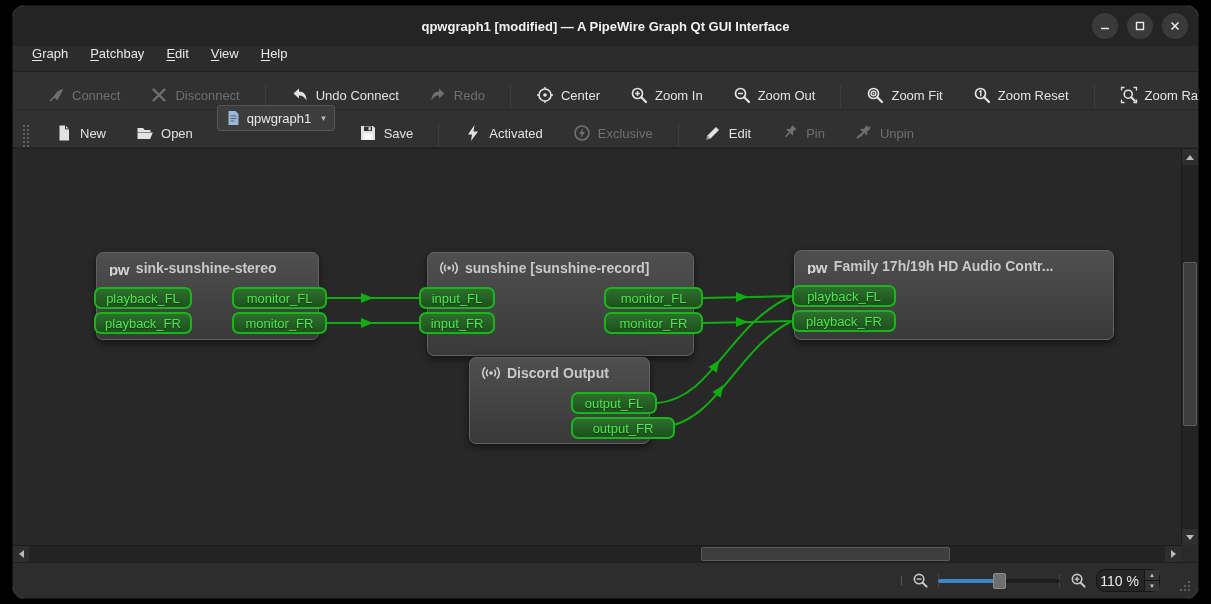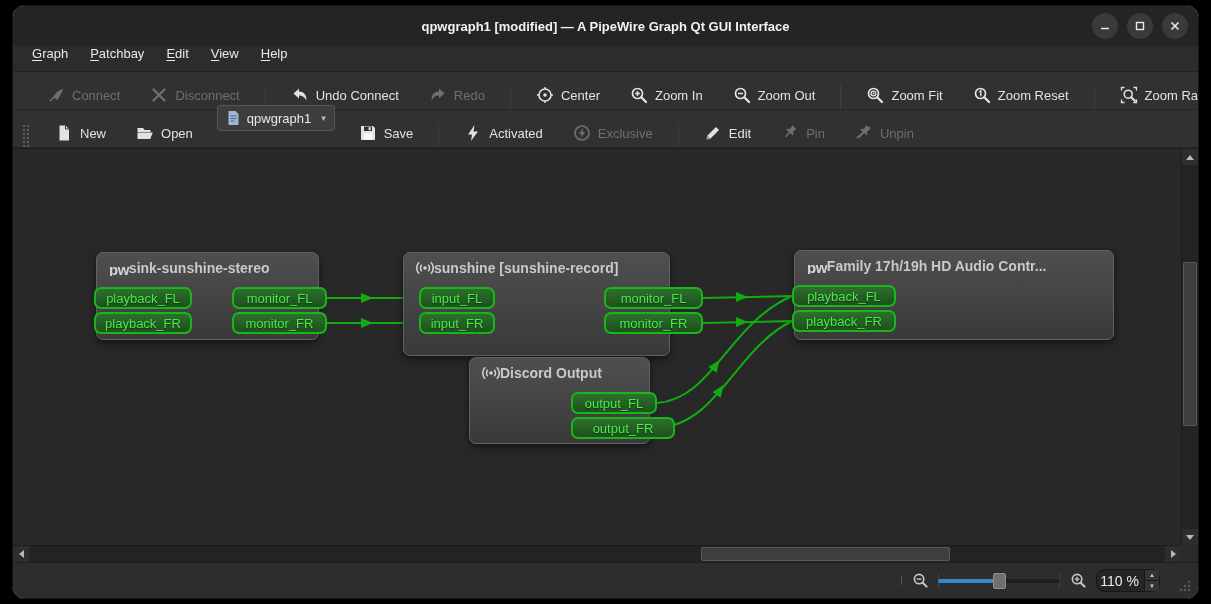--- a/index.html
+++ b/index.html
@@ -27,21 +27,21 @@
   .tbtn.disabled { color:#6f6f6f; }
   .tbtn svg { display:block; flex:0 0 auto; }
   .tsep { width:1px; height:24px; background:#262626; border-right:1px solid #3e3e3e; margin:0 5px; }
   .combo { display:flex; align-items:center; gap:6px; background:#3d3d3d; border:1px solid #565656; border-radius:3px; padding:4px 8px; color:#e8e8e8; font-size:13px; margin:16px 4px; }
   .combo .arrow { font-size:9px; color:#bbb; margin-left:4px; }
   
   .canvas { position:relative; flex:1 1 auto; background:#282828; border-top:1px solid #1d1d1d; overflow:hidden; }
   .viewport { position:absolute; left:0; top:0; right:17px; bottom:17px; }
   .wires { position:absolute; left:0; top:0; width:1183px; height:414px; pointer-events:none; }
   .node { position:absolute; background:linear-gradient(#4f4f4f,#393939); border:1px solid #616161; border-radius:7px; box-shadow:0 3px 7px rgba(0,0,0,.55); }
-  .node-head { display:flex; align-items:center; padding:7px 12px 0 12px; color:#c9c9c9; font-weight:bold; font-size:14px; overflow:hidden; white-space:nowrap; }
+  .node-head { display:flex; align-items:center; gap:7px; padding:7px 12px 0 12px; color:#c9c9c9; font-weight:bold; font-size:14px; overflow:hidden; white-space:nowrap; }
   .pw { font-weight:bold; font-size:15px; color:#d4d4d4; letter-spacing:-0.5px; line-height:1; position:relative; top:1px; }
   .port { position:absolute; height:22px; border:2px solid #1ab51a; border-radius:7px;
     background:linear-gradient(#2d6f2d,#1d511d); color:#4ee84e; font-size:13px;
     display:flex; align-items:center; justify-content:center; text-shadow:0 1px 1px rgba(0,0,0,.45); }
   
   .vscroll { position:absolute; top:0; right:0; bottom:17px; width:17px; background:#232323; border-left:1px solid #1b1b1b; }
   .hscroll { position:absolute; left:0; right:17px; bottom:0; height:17px; background:#232323; border-top:1px solid #1b1b1b; }
   .corner { position:absolute; right:0; bottom:0; width:17px; height:17px; background:#2a2a2a; }
   .sbtn { position:absolute; display:flex; align-items:center; justify-content:center; background:#2e2e2e; }
   .vscroll .sbtn { width:100%; height:16px; }
@@ -291,21 +291,21 @@
         </g>
       </svg>
 
       <div class="node" style="left:83px; top:103px; width:223px; height:88px;">
         <div class="node-head">
           <span class="pw">pw</span>
           <span>sink-sunshine-stereo</span>
         </div>
       </div>
 
-      <div class="node" style="left:390px; top:103px; width:267px; height:104px;">
+      <div class="node" style="left:414px; top:103px; width:267px; height:104px;">
         <div class="node-head">
           <svg width="18" height="16" viewBox="0 0 18 16">
               <circle cx="9" cy="8" r="1.8" fill="#d4d4d4"></circle>
               <path d="M5.8,4.8 A4.5,4.5 0 0 0 5.8,11.2" stroke="#d4d4d4" stroke-width="1.5" fill="none"></path>
               <path d="M3.2,2.3 A7.8,7.8 0 0 0 3.2,13.7" stroke="#d4d4d4" stroke-width="1.5" fill="none"></path>
               <path d="M12.2,4.8 A4.5,4.5 0 0 1 12.2,11.2" stroke="#d4d4d4" stroke-width="1.5" fill="none"></path>
               <path d="M14.8,2.3 A7.8,7.8 0 0 1 14.8,13.7" stroke="#d4d4d4" stroke-width="1.5" fill="none"></path>
             </svg>
           <span>sunshine [sunshine-record]</span>
         </div>

